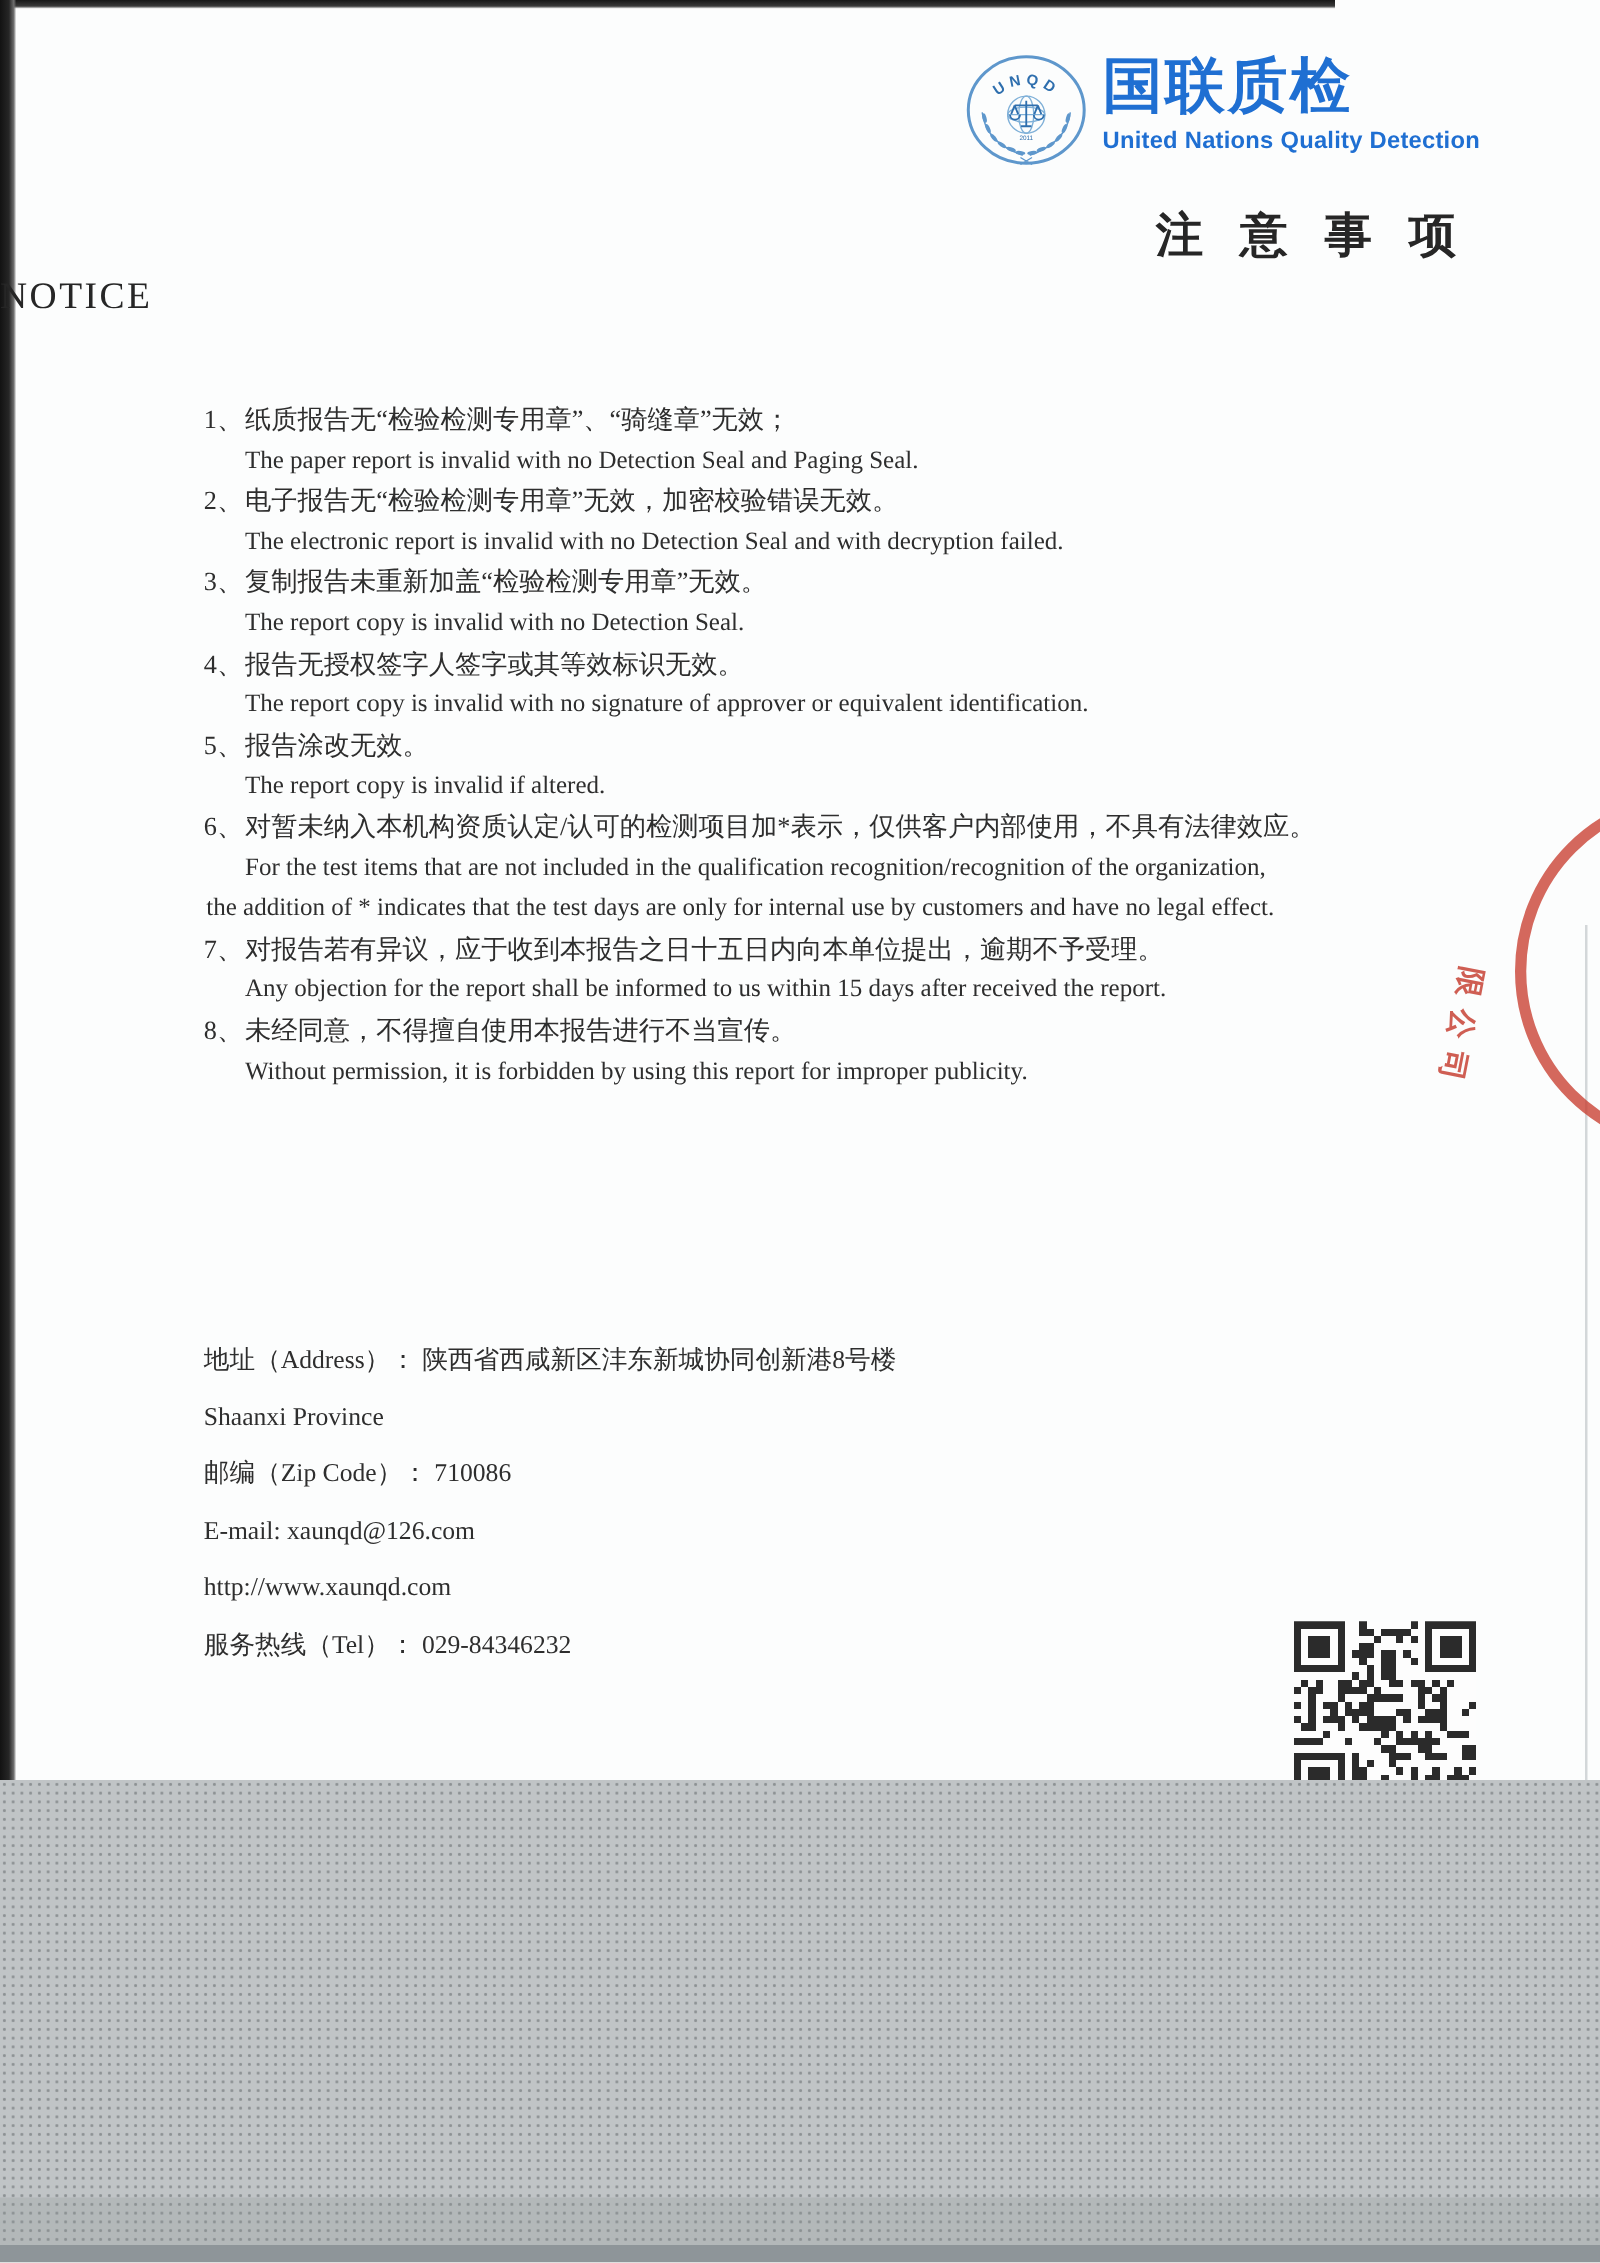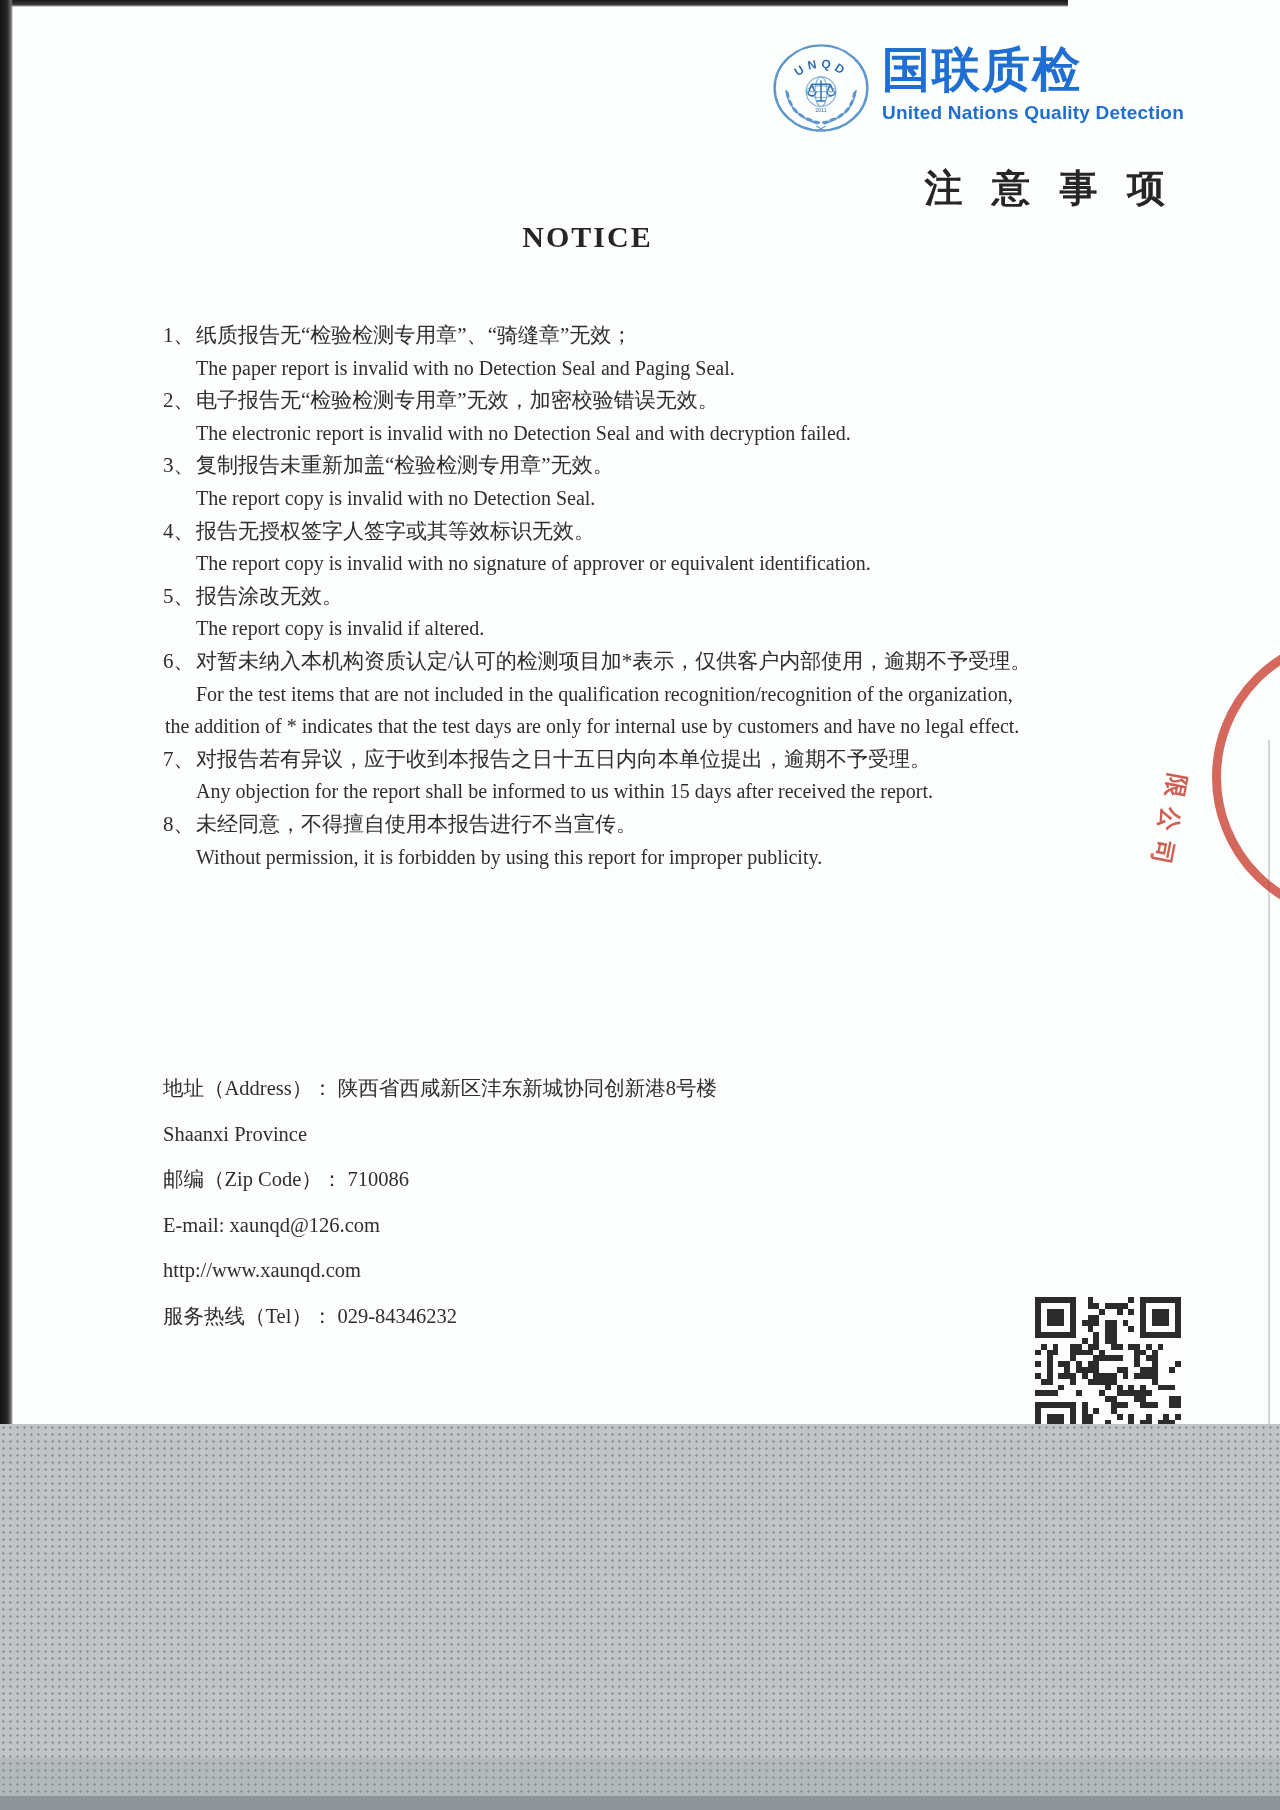--- a/index.html
+++ b/index.html
@@ -14,21 +14,21 @@
   .edge-left{position:absolute;left:0;top:0;width:13px;height:1424px;background:linear-gradient(to right,#121212,#262626 55%,#6f6f6f 85%,rgba(150,150,150,0));}
   .edge-right{position:absolute;left:1268px;top:740px;width:2px;height:684px;background:#d3d7d9;}
   
   .logo{position:absolute;left:770px;top:40px;display:flex;align-items:flex-start;}
   .logo .emblem{width:102px;height:96px;}
   .brand{margin-left:10px;padding-top:4px;font-family:"Liberation Sans","DejaVu Sans",sans-serif;}
   .brand-cn{font-size:48px;font-weight:700;color:var(--brand-blue,#1f6fd2);letter-spacing:2px;line-height:52px;}
   .brand-en{font-size:19px;font-weight:700;color:var(--brand-blue,#1f6fd2);letter-spacing:.2px;margin-top:6px;}
   
   .title-cn{position:absolute;left:0;top:163px;width:1175px;text-align:right;font-size:38px;font-weight:600;color:#262626;letter-spacing:10px;}
-  .title-en{position:absolute;left:0;top:220px;width:1175px;text-align:center;font-size:30px;font-weight:700;color:#262626;letter-spacing:2px;}
+  .title-en{position:absolute;left:0;top:220px;width:1175px;font-size:30px;font-weight:400;color:#262626;letter-spacing:2px;}
   
   .list{position:absolute;left:163px;top:319px;width:980px;font-size:21px;line-height:32.6px;white-space:nowrap;}
   .ln{position:relative;padding-left:33px;}
   .ln .num{position:absolute;left:0;top:0;}
   .en{padding-left:33px;font-size:20px;}
   .en.outdent{padding-left:2px;}
   
   .contact{position:absolute;left:163px;top:1066px;font-size:20.5px;line-height:45.5px;white-space:nowrap;}
   
   .qr-label{position:absolute;left:1046px;top:1316px;font-size:22px;letter-spacing:3px;color:#333;}
@@ -117,21 +117,21 @@
     <div class="ln"><span class="num">1、</span><span>纸质报告无“检验检测专用章”、“骑缝章”无效；</span></div>
     <div class="en">The paper report is invalid with no Detection Seal and Paging Seal.</div>
     <div class="ln"><span class="num">2、</span><span>电子报告无“检验检测专用章”无效，加密校验错误无效。</span></div>
     <div class="en">The electronic report is invalid with no Detection Seal and with decryption failed.</div>
     <div class="ln"><span class="num">3、</span><span>复制报告未重新加盖“检验检测专用章”无效。</span></div>
     <div class="en">The report copy is invalid with no Detection Seal.</div>
     <div class="ln"><span class="num">4、</span><span>报告无授权签字人签字或其等效标识无效。</span></div>
     <div class="en">The report copy is invalid with no signature of approver or equivalent identification.</div>
     <div class="ln"><span class="num">5、</span><span>报告涂改无效。</span></div>
     <div class="en">The report copy is invalid if altered.</div>
-    <div class="ln"><span class="num">6、</span><span>对暂未纳入本机构资质认定/认可的检测项目加*表示，仅供客户内部使用，逾期不予受理。</span></div>
+    <div class="ln"><span class="num">6、</span><span>对暂未纳入本机构资质认定/认可的检测项目加*表示，仅供客户内部使用，不具有法律效应。</span></div>
     <div class="en">For the test items that are not included in the qualification recognition/recognition of the organization,</div>
     <div class="en outdent">the addition of * indicates that the test days are only for internal use by customers and have no legal effect.</div>
     <div class="ln"><span class="num">7、</span><span>对报告若有异议，应于收到本报告之日十五日内向本单位提出，逾期不予受理。</span></div>
     <div class="en">Any objection for the report shall be informed to us within 15 days after received the report.</div>
     <div class="ln"><span class="num">8、</span><span>未经同意，不得擅自使用本报告进行不当宣传。</span></div>
     <div class="en">Without permission, it is forbidden by using this report for improper publicity.</div>
   </div>
 
   <div class="seal"></div>
   <div class="seal-text">限公司</div>

